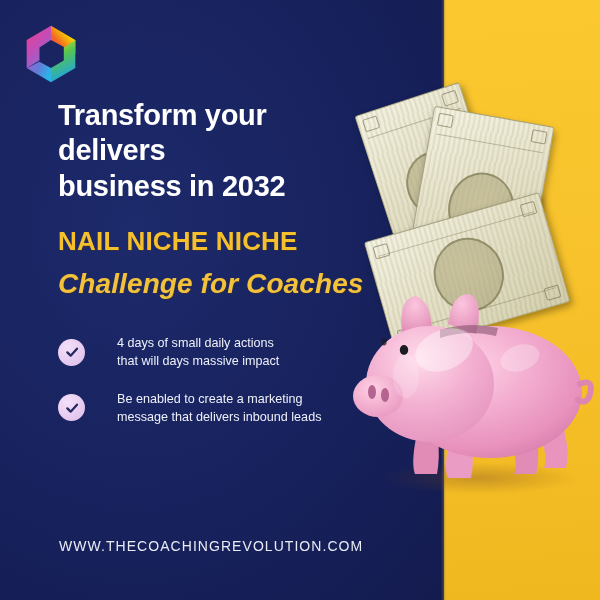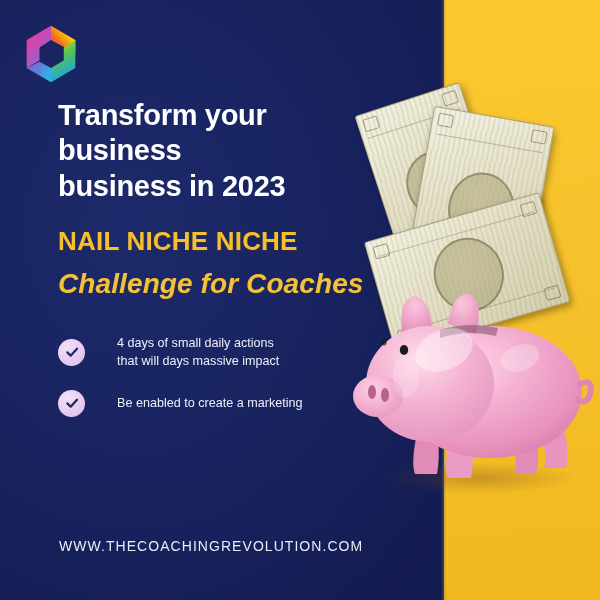--- a/index.html
+++ b/index.html
@@ -213,22 +213,22 @@
       <path d="M50 6 L88 28 L88 50 L68 38 L50 28 Z" fill="url(#gTop)"></path>
       <path d="M88 28 L88 72 L50 94 L50 72 L70 60 L70 40 Z" fill="url(#gRight)"></path>
       <path d="M50 6 L12 28 L12 72 L32 60 L32 40 L50 28 Z" fill="url(#gLeft)"></path>
       <path d="M12 72 L50 94 L50 72 L32 62 Z" fill="url(#gBot)"></path>
       <path d="M50 30 L68 40 L68 60 L50 70 L32 60 L32 40 Z" fill="#17215c" opacity="0.0"></path>
     </svg>
   </div>
 
   <div class="headline">
     <span class="ln">Transform your</span>
-    <span class="ln">business</span>
-    <span class="ln">business in 2023</span>
+    <span class="ln">delivers</span>
+    <span class="ln">business in 2032</span>
   </div>
 
   <div class="nail">NAIL NICHE NICHE</div>
   <div class="challenge">Challenge for Coaches</div>
 
   <div class="bullets">
 
     <div class="bullet">
       <span class="check-circle">
         <svg viewBox="0 0 24 24" width="16" height="16" aria-hidden="true">
@@ -243,20 +243,21 @@
 
 
     <div class="bullet">
       <span class="check-circle">
         <svg viewBox="0 0 24 24" width="16" height="16" aria-hidden="true">
           <path d="M5 12.5 L10 17.5 L19.5 7" fill="none" stroke="#232a63" stroke-width="3.4" stroke-linecap="round" stroke-linejoin="round"></path>
         </svg>
       </span>
       <span class="bullet-text">
         <span class="ln">Be enabled to create a marketing</span>
+        <span class="ln">message that delivers inbound leads</span>
       </span>
     </div>
 
   </div>
 
   <div class="footer-url">WWW.THECOACHINGREVOLUTION.COM</div>
 
   <div class="art">
 
     <div class="bill" id="bill1">

